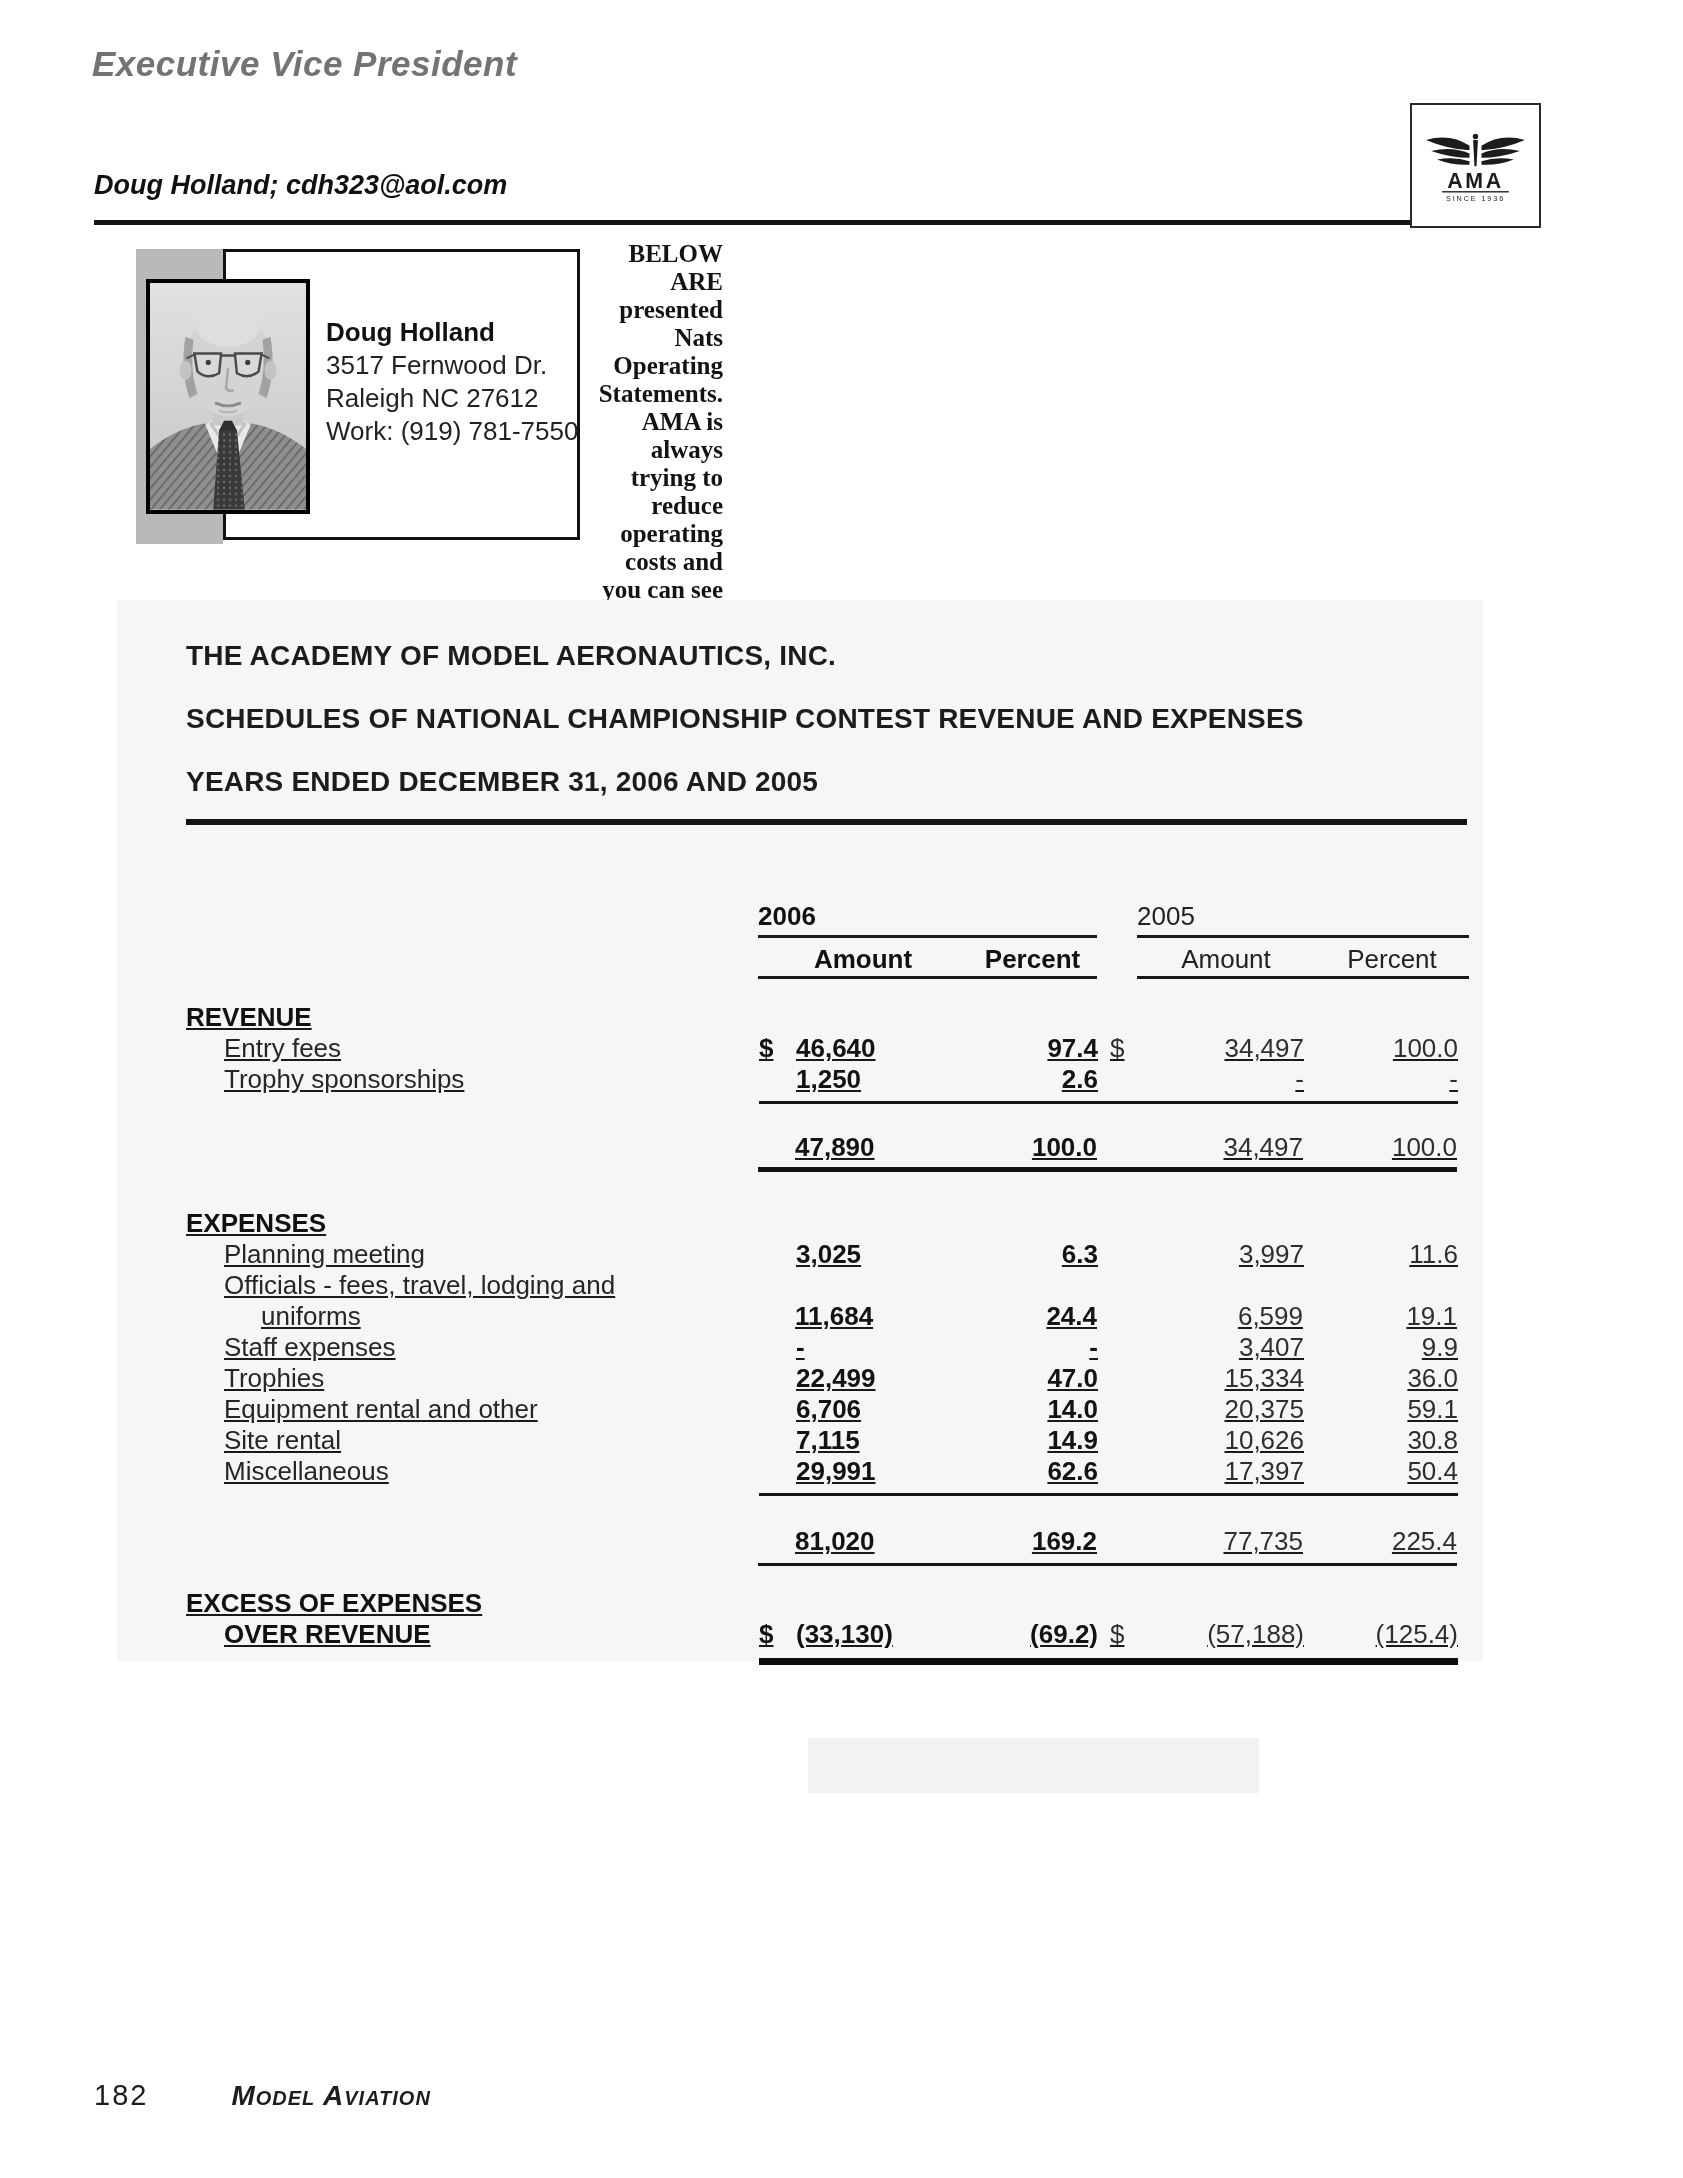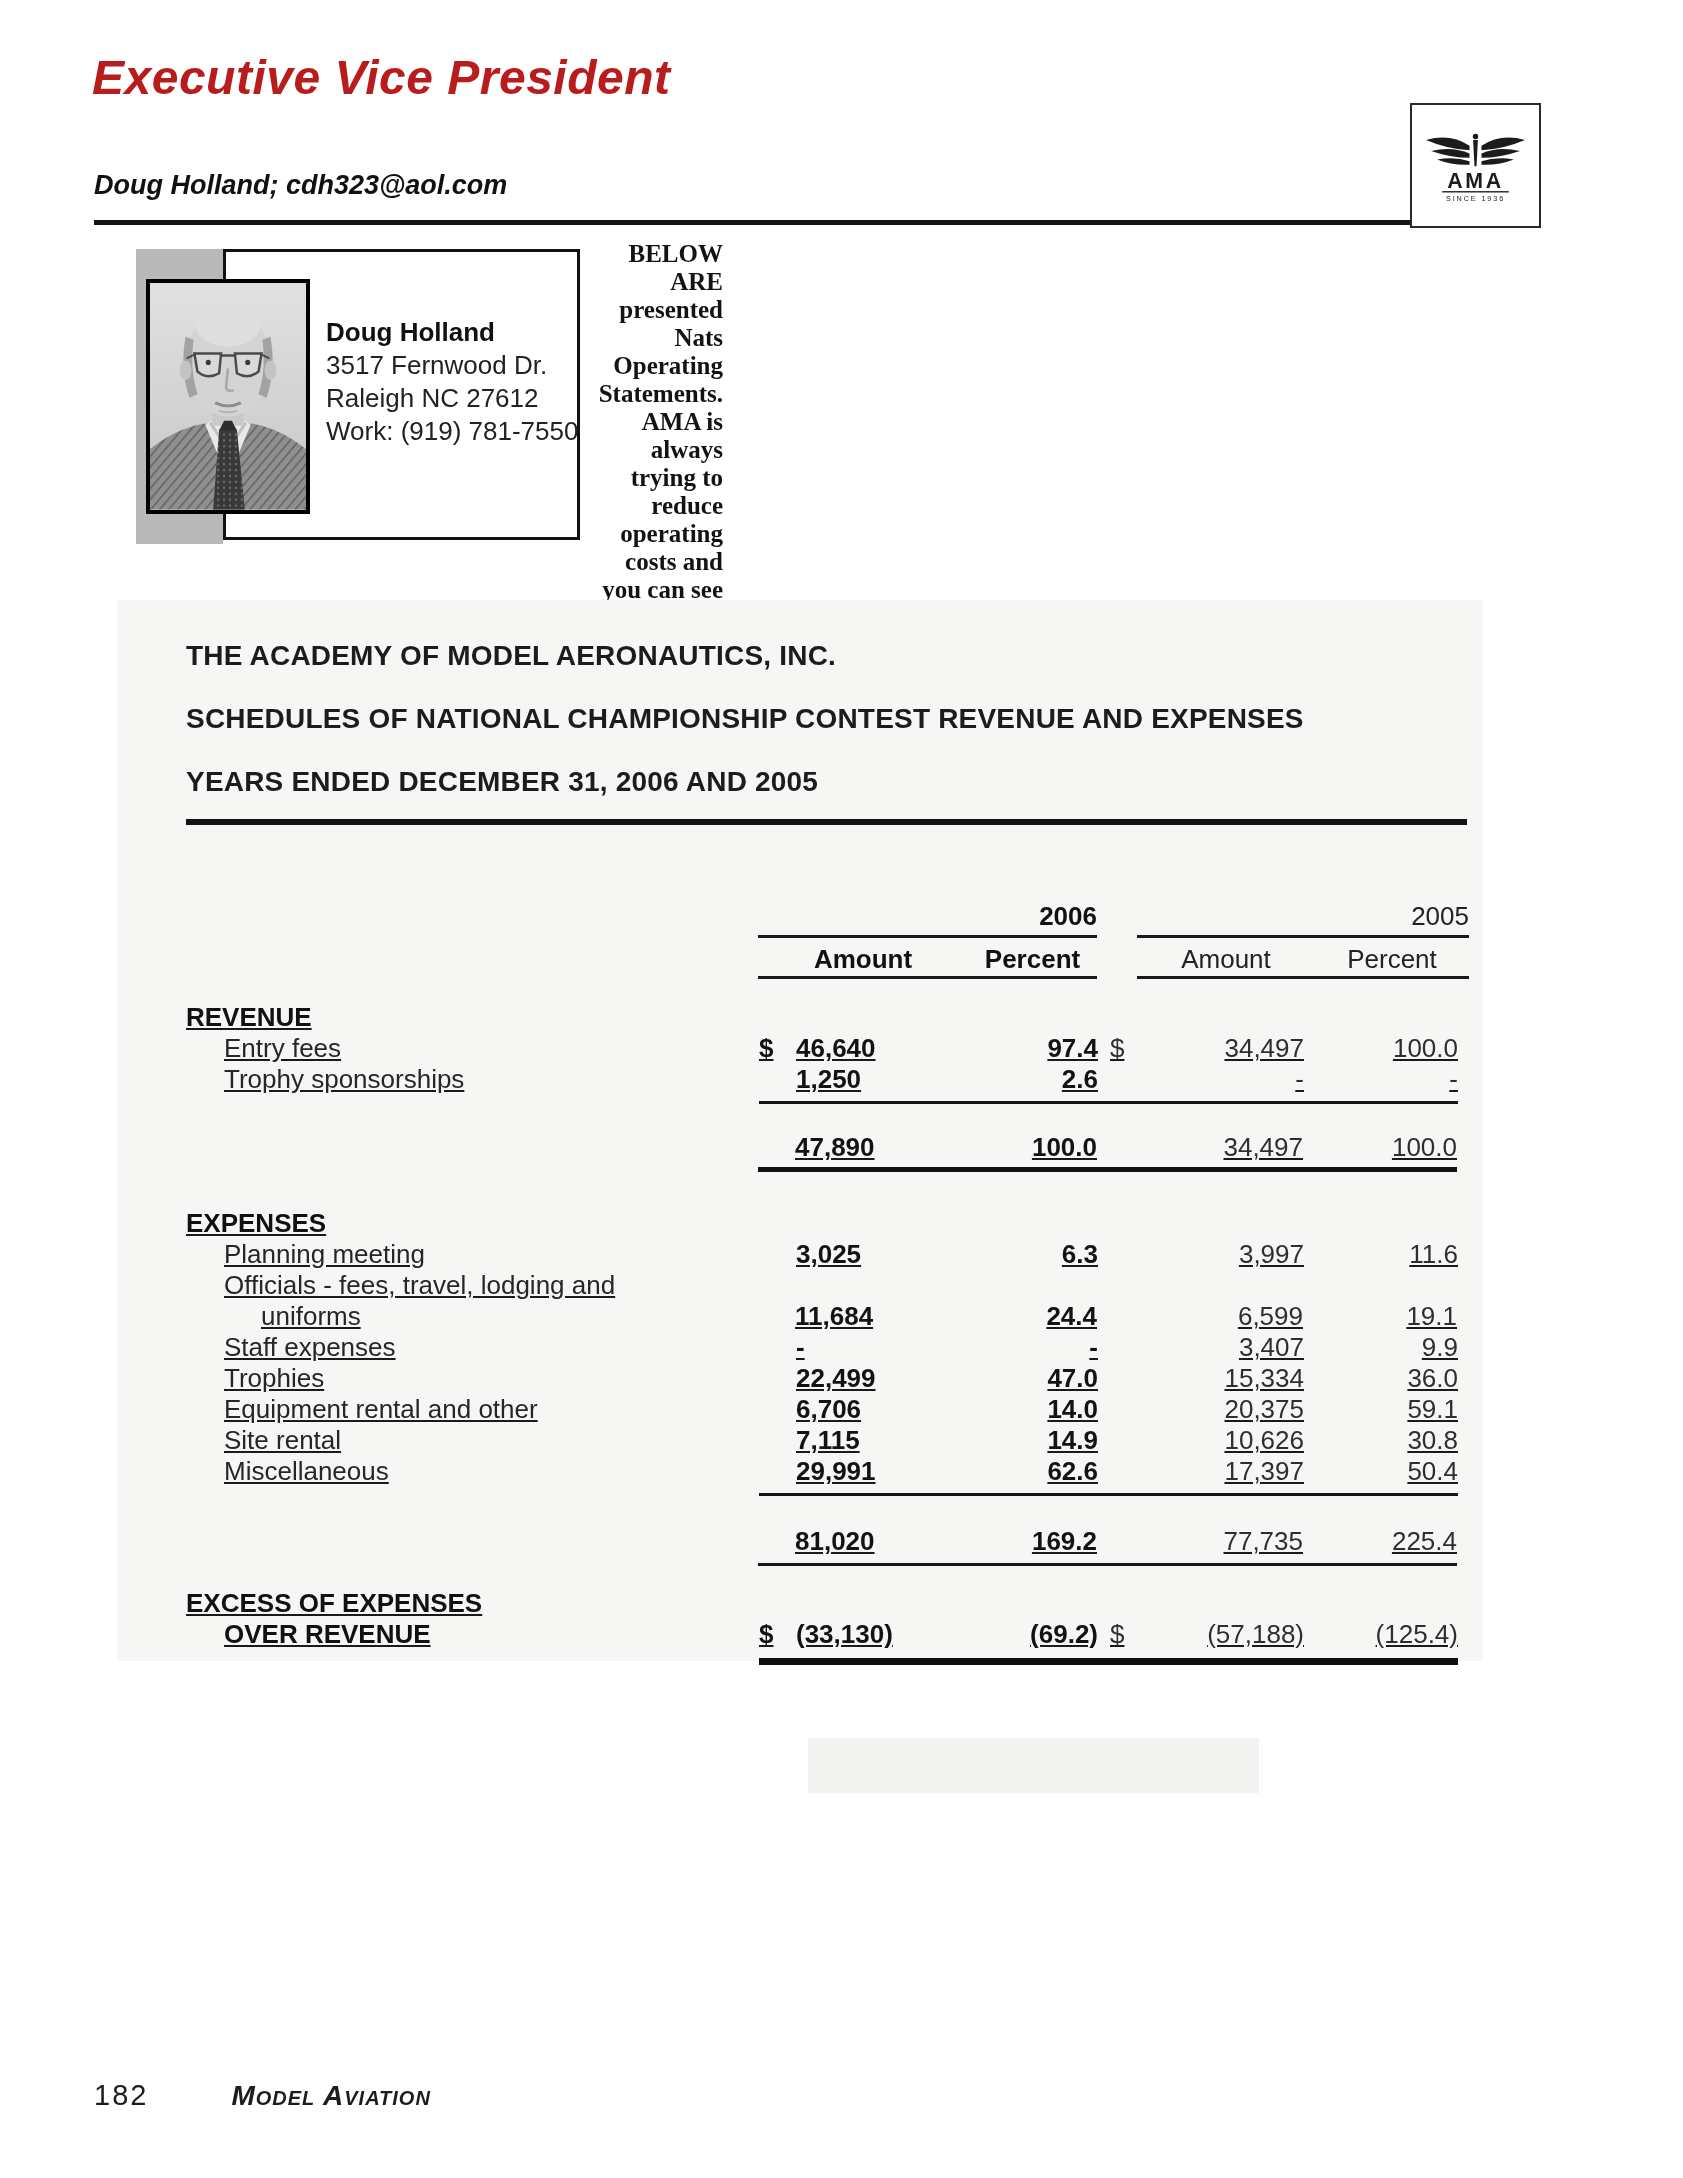--- a/index.html
+++ b/index.html
@@ -1,21 +1,21 @@
 <!DOCTYPE html>
 <html><head>
 <meta charset="utf-8">
 <style>
   html,body{margin:0;padding:0;background:#e8e8e8;}
   .page{position:relative;width:1683px;height:2178px;background:#ffffff;margin:0 auto;
         font-family:"Liberation Sans",sans-serif;color:#1a1a1a;overflow:hidden;}
 
   
-  .col-title{position:absolute;left:92px;top:50px;font-size:48px;font-weight:700;font-style:italic;
-             letter-spacing:0.5px;color:#b91c1c;}
+  .col-title{position:absolute;left:92px;top:44px;font-size:35px;font-weight:700;font-style:italic;
+             letter-spacing:0.5px;color:#737373;}
   .byline{position:absolute;left:94px;top:170px;font-size:27px;font-weight:700;font-style:italic;color:#111;}
   .header-rule{position:absolute;left:94px;top:220px;width:1447px;height:5px;background:#141414;}
   .ama-box{position:absolute;left:1410px;top:103px;width:127px;height:121px;background:#fff;
            border:2px solid #2a2a2a;display:flex;align-items:center;justify-content:center;z-index:2;}
   .ama-box svg{width:111px;height:83px;}
 
   
   .profile{position:absolute;left:136px;top:249px;width:444px;height:297px;}
   .gray-slab{position:absolute;left:0;top:0;width:87px;height:295px;background:#b9b9b9;}
   .info-box{position:absolute;left:87px;top:0;width:351px;height:285px;background:#fff;border:3px solid #111;}
@@ -41,21 +41,21 @@
   .stmt-h{position:absolute;left:186px;font-size:28px;font-weight:700;color:#1c1c1c;letter-spacing:0.2px;}
   .stmt-h1{top:640px;} .stmt-h2{top:703px;} .stmt-h3{top:766px;}
   .thick-rule{position:absolute;left:186px;top:819px;width:1281px;height:6px;background:#141414;}
 
   .cols-head{position:absolute;left:186px;top:899px;width:1283px;font-size:26px;color:#222;}
   .ch-row{display:flex;}
   .ch-blank{flex:0 0 572px;}
   .g1{flex:0 0 339px;display:flex;}
   .g2{flex:0 0 372px;display:flex;}
   .g2-in{margin-left:40px;flex:1;display:flex;}
-  .yr{height:36px;line-height:34px;text-align:right;flex:1;}
+  .yr{height:36px;line-height:34px;text-align:left;flex:1;}
   .yr.b{font-weight:700;color:#111;}
   .g-ul{border-top:3px solid #1a1a1a;height:5px;}
   .hd{height:33px;line-height:32px;text-align:center;}
   .hd.b{font-weight:700;color:#111;}
   .w-amt1{flex:0 0 210px;} .w-pct1{flex:0 0 129px;}
   .w-amt2{flex:0 0 178px;} .w-pct2{flex:0 0 154px;}
   .h-ul{border-top:3px solid #1a1a1a;height:3px;}
 
   .rows{position:absolute;left:186px;top:1002px;width:1283px;text-decoration:underline;}
   .trow{display:flex;height:31px;font-size:26px;}

